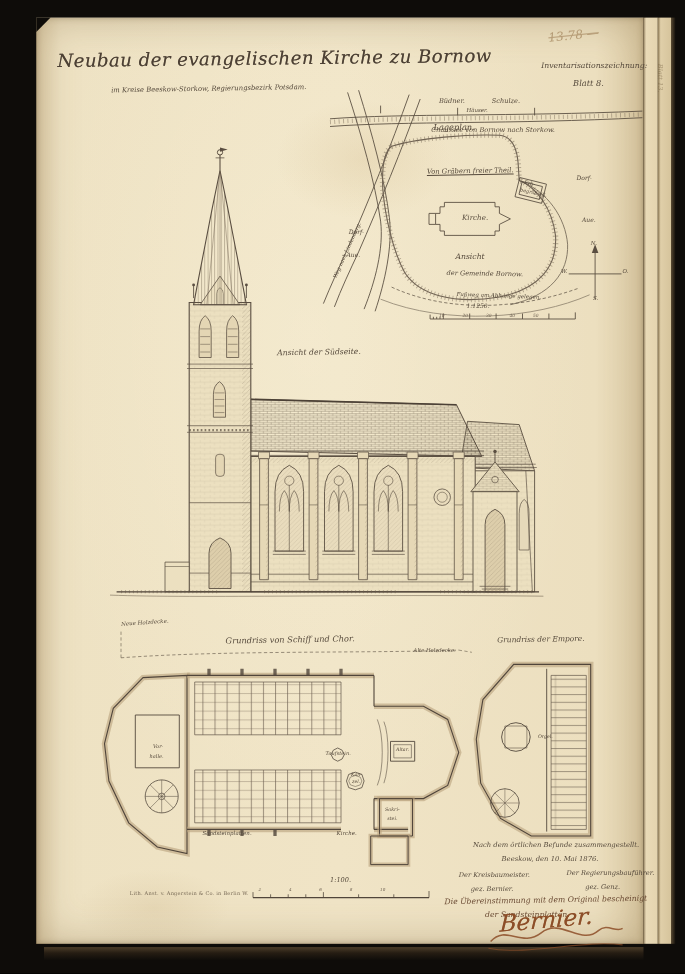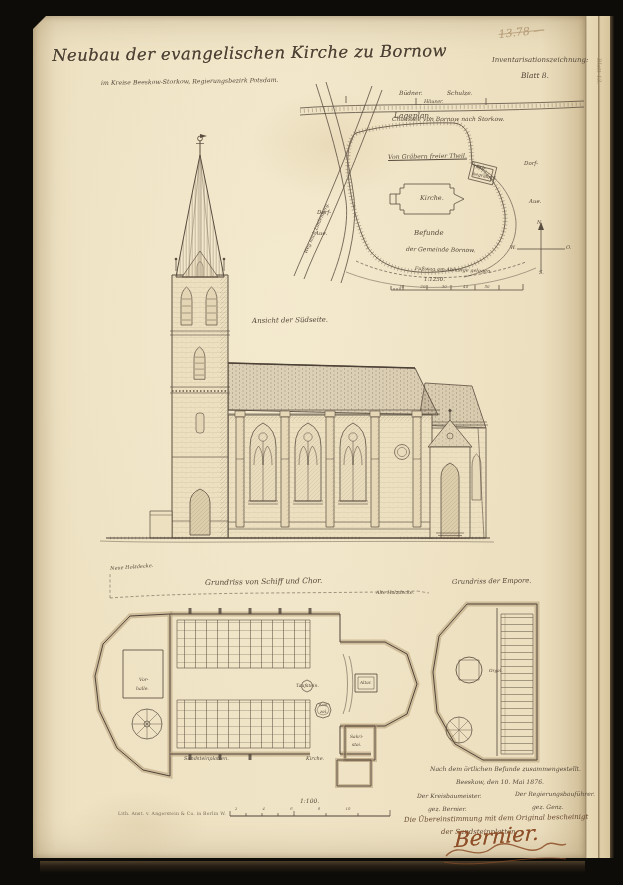--- a/index.html
+++ b/index.html
@@ -106,21 +106,21 @@
 
   <div class="lbl" style="left:394px;top:84px;font-size:7.5px;margin-top:28px;">Lageplan.</div>
   <div class="lbl" style="left:399px;top:90px;font-size:6px;">Büdner.</div>
   <div class="lbl" style="left:447px;top:90px;font-size:6px;">Schulze.</div>
   <div class="lbl" style="left:424px;top:99px;font-size:5px;">Häuser.</div>
   <div class="lbl" style="left:392px;top:116px;font-size:6px;">Chaussee von Bornow nach Storkow.</div>
   <div class="lbl" style="left:388px;top:154px;font-size:6.2px;transform:rotate(-1deg);text-decoration:underline;">Von Gräbern freier Theil.</div>
   <div class="lbl" style="left:420px;top:195px;font-size:6.5px;">Kirche.</div>
   <div class="lbl" style="left:477px;top:165px;font-size:4.5px;transform:rotate(12deg);">Erb-</div>
   <div class="lbl" style="left:473px;top:172px;font-size:4.5px;transform:rotate(12deg);">begräbniß.</div>
-  <div class="lbl" style="left:414px;top:230px;font-size:7px;">Befunde</div>
+  <div class="lbl" style="left:414px;top:230px;font-size:7px;">Ansicht</div>
   <div class="lbl" style="left:406px;top:246px;font-size:6px;transform:rotate(1deg);">der Gemeinde Bornow.</div>
   <div class="lbl" style="left:415px;top:266px;font-size:5px;transform:rotate(2deg);">Fußweg am Abhange gelegen.</div>
   <div class="lbl" style="left:303px;top:252px;font-size:4.8px;transform:rotate(-66deg);">Weg nach Lindenberg.</div>
   <div class="lbl" style="left:317px;top:210px;font-size:5.5px;">Dorf-</div>
   <div class="lbl" style="left:315px;top:231px;font-size:5.5px;">Aue.</div>
   <div class="lbl" style="left:524px;top:161px;font-size:5.5px;">Dorf-</div>
   <div class="lbl" style="left:529px;top:199px;font-size:5.5px;">Aue.</div>
   <div class="lbl" style="left:537px;top:220px;font-size:5px;">N.</div>
   <div class="lbl" style="left:510px;top:245px;font-size:5px;">W.</div>
   <div class="lbl" style="left:566px;top:245px;font-size:5px;">O.</div>

